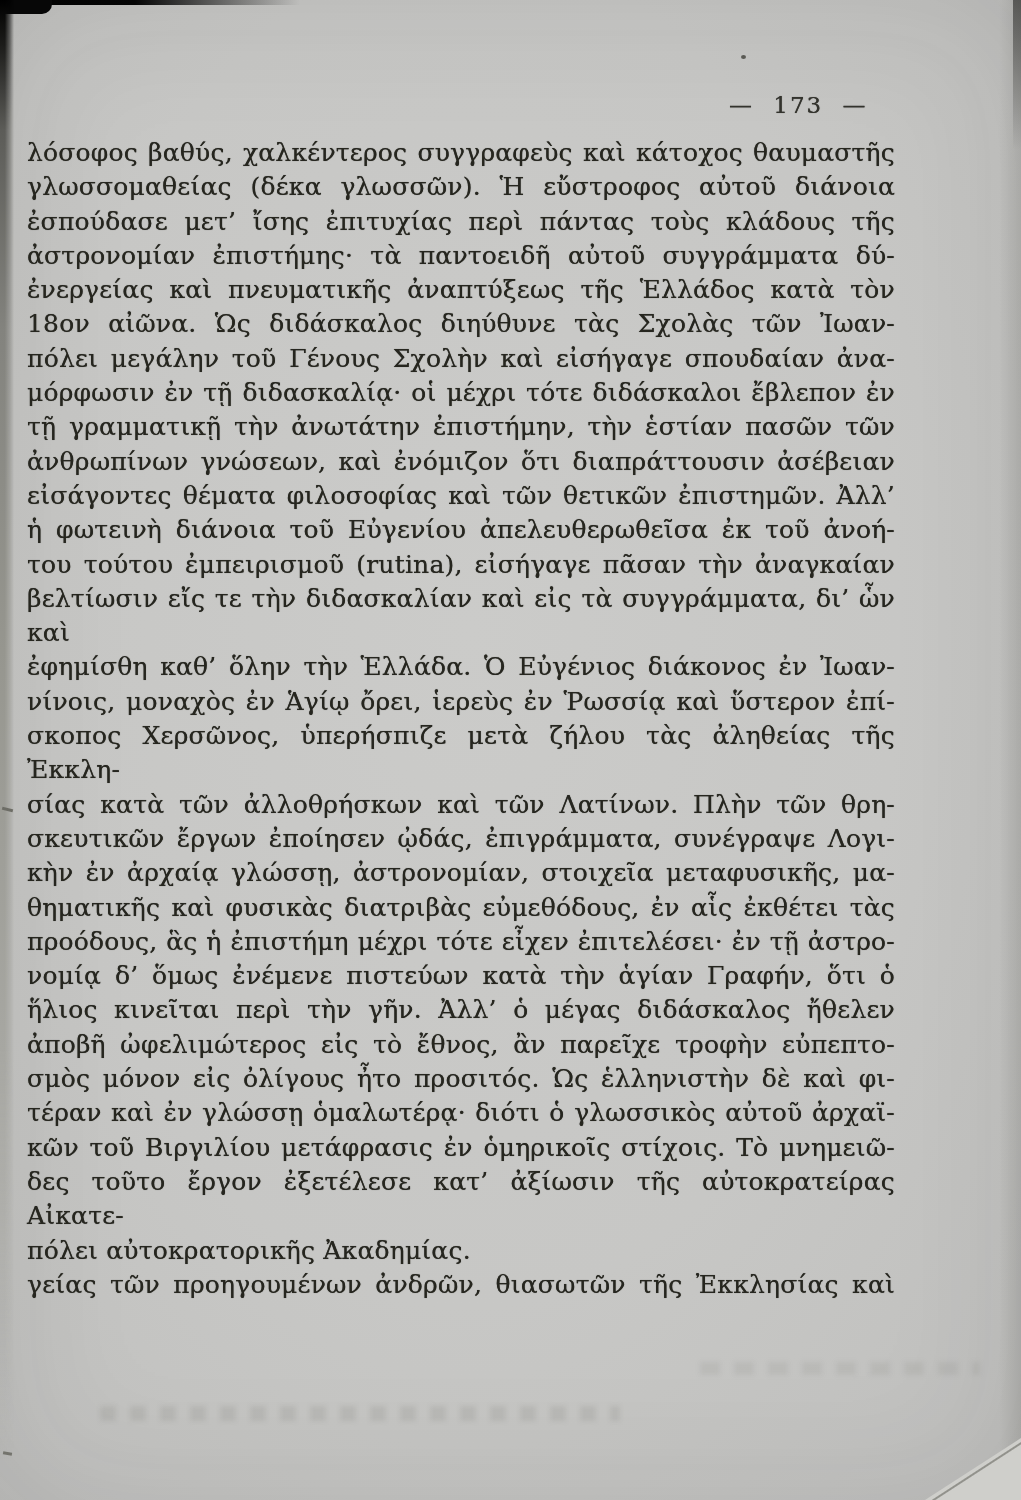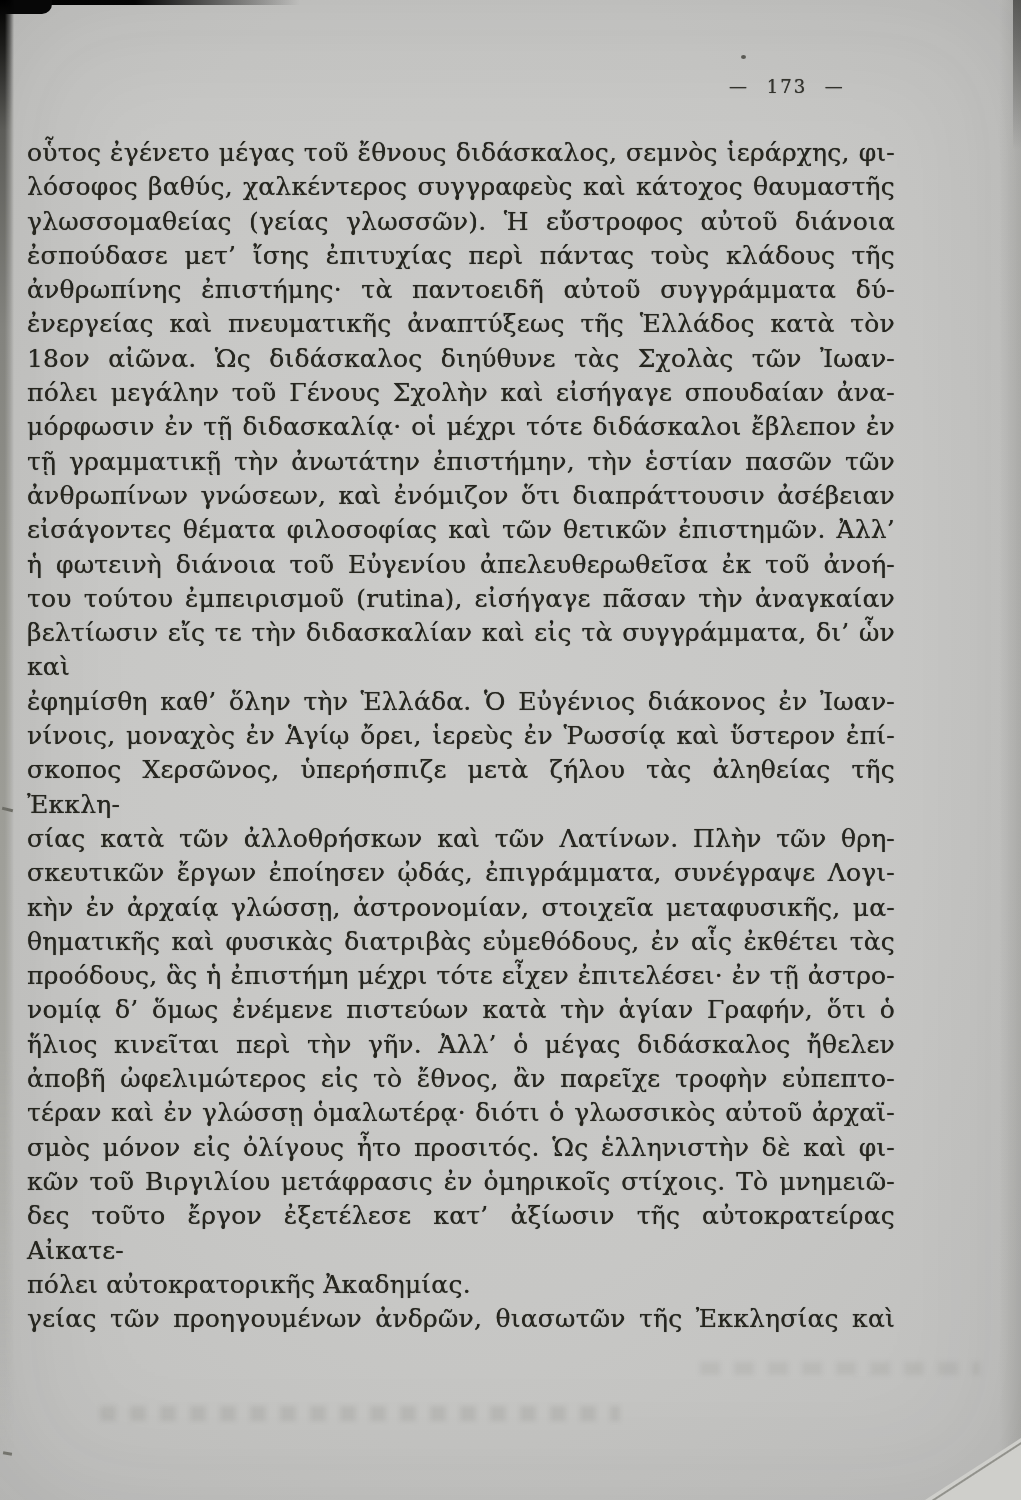--- a/index.html
+++ b/index.html
@@ -63,22 +63,22 @@
     background:repeating-linear-gradient(90deg,rgba(118,118,110,.16) 0 16px,rgba(118,118,110,0) 16px 30px);
     filter:blur(2.4px);
   }
   .ghost-2{
     position:absolute;left:700px;top:1362px;width:280px;height:13px;
     background:repeating-linear-gradient(90deg,rgba(118,118,110,.12) 0 20px,rgba(118,118,110,0) 20px 34px);
     filter:blur(2.6px);
   }
   
   .page-header{
-    position:absolute;left:729px;top:76px;
-    font-size:18px;letter-spacing:2px;word-spacing:10px;
+    position:absolute;left:729px;top:92px;
+    font-size:23px;letter-spacing:2px;word-spacing:10px;
     color:#33332d;
     text-shadow:0 0 .7px rgba(40,40,35,.85);
     text-align:right;
   }
   .text-block{
     position:absolute;left:27px;top:136px;width:868px;
     font-size:25px;line-height:34.3px;letter-spacing:.2px;
     text-shadow:0 0 .7px rgba(35,35,30,.85);
   }
   .line{
@@ -104,25 +104,24 @@
   <div class="fold-line"></div>
   <div class="ink-dot"></div>
   <div class="margin-mark-1"></div>
   <div class="margin-mark-2"></div>
   <div class="ghost-1"></div>
   <div class="ghost-2"></div>
 
   <div class="page-header">— 173 —</div>
 
   <div class="text-block">
-    <div class="line">οὗτος ἐγένετο μέγας τοῦ ἔθνους διδάσκαλος, σεμνὸς ἱεράρχης, φι-</div>
     <div class="line">λόσοφος βαθύς, χαλκέντερος συγγραφεὺς καὶ κάτοχος θαυμαστῆς</div>
-    <div class="line">γλωσσομαθείας (γείας γλωσσῶν). Ἡ εὔστροφος αὐτοῦ διάνοια</div>
+    <div class="line">γλωσσομαθείας (δέκα γλωσσῶν). Ἡ εὔστροφος αὐτοῦ διάνοια</div>
     <div class="line">ἐσπούδασε μετ’ ἴσης ἐπιτυχίας περὶ πάντας τοὺς κλάδους τῆς</div>
-    <div class="line">ἀνθρωπίνης ἐπιστήμης· τὰ παντοειδῆ αὐτοῦ συγγράμματα δύ-</div>
+    <div class="line">ἀστρονομίαν ἐπιστήμης· τὰ παντοειδῆ αὐτοῦ συγγράμματα δύ-</div>
     <div class="line">ἐνεργείας καὶ πνευματικῆς ἀναπτύξεως τῆς Ἑλλάδος κατὰ τὸν</div>
     <div class="line">18ον αἰῶνα. Ὡς διδάσκαλος διηύθυνε τὰς Σχολὰς τῶν Ἰωαν-</div>
     <div class="line">πόλει μεγάλην τοῦ Γένους Σχολὴν καὶ εἰσήγαγε σπουδαίαν ἀνα-</div>
     <div class="line">μόρφωσιν ἐν τῇ διδασκαλίᾳ· οἱ μέχρι τότε διδάσκαλοι ἔβλεπον ἐν</div>
     <div class="line">τῇ γραμματικῇ τὴν ἀνωτάτην ἐπιστήμην, τὴν ἑστίαν πασῶν τῶν</div>
     <div class="line">ἀνθρωπίνων γνώσεων, καὶ ἐνόμιζον ὅτι διαπράττουσιν ἀσέβειαν</div>
     <div class="line">εἰσάγοντες θέματα φιλοσοφίας καὶ τῶν θετικῶν ἐπιστημῶν. Ἀλλ’</div>
     <div class="line">ἡ φωτεινὴ διάνοια τοῦ Εὐγενίου ἀπελευθερωθεῖσα ἐκ τοῦ ἀνοή-</div>
     <div class="line">του τούτου ἐμπειρισμοῦ (rutina), εἰσήγαγε πᾶσαν τὴν ἀναγκαίαν</div>
     <div class="line">βελτίωσιν εἴς τε τὴν διδασκαλίαν καὶ εἰς τὰ συγγράμματα, δι’ ὧν καὶ</div>
@@ -130,22 +129,22 @@
     <div class="line">νίνοις, μοναχὸς ἐν Ἁγίῳ ὄρει, ἱερεὺς ἐν Ῥωσσίᾳ καὶ ὕστερον ἐπί-</div>
     <div class="line">σκοπος Χερσῶνος, ὑπερήσπιζε μετὰ ζήλου τὰς ἀληθείας τῆς Ἐκκλη-</div>
     <div class="line">σίας κατὰ τῶν ἀλλοθρήσκων καὶ τῶν Λατίνων. Πλὴν τῶν θρη-</div>
     <div class="line">σκευτικῶν ἔργων ἐποίησεν ᾠδάς, ἐπιγράμματα, συνέγραψε Λογι-</div>
     <div class="line">κὴν ἐν ἀρχαίᾳ γλώσσῃ, ἀστρονομίαν, στοιχεῖα μεταφυσικῆς, μα-</div>
     <div class="line">θηματικῆς καὶ φυσικὰς διατριβὰς εὐμεθόδους, ἐν αἷς ἐκθέτει τὰς</div>
     <div class="line">προόδους, ἃς ἡ ἐπιστήμη μέχρι τότε εἶχεν ἐπιτελέσει· ἐν τῇ ἀστρο-</div>
     <div class="line">νομίᾳ δ’ ὅμως ἐνέμενε πιστεύων κατὰ τὴν ἁγίαν Γραφήν, ὅτι ὁ</div>
     <div class="line">ἥλιος κινεῖται περὶ τὴν γῆν. Ἀλλ’ ὁ μέγας διδάσκαλος ἤθελεν</div>
     <div class="line">ἀποβῆ ὠφελιμώτερος εἰς τὸ ἔθνος, ἂν παρεῖχε τροφὴν εὐπεπτο-</div>
+    <div class="line">σμὸς μόνον εἰς ὀλίγους ἦτο προσιτός. Ὡς ἑλληνιστὴν δὲ καὶ φι-</div>
     <div class="line">τέραν καὶ ἐν γλώσσῃ ὁμαλωτέρᾳ· διότι ὁ γλωσσικὸς αὐτοῦ ἀρχαϊ-</div>
-    <div class="line">σμὸς μόνον εἰς ὀλίγους ἦτο προσιτός. Ὡς ἑλληνιστὴν δὲ καὶ φι-</div>
     <div class="line">κῶν τοῦ Βιργιλίου μετάφρασις ἐν ὁμηρικοῖς στίχοις. Τὸ μνημειῶ-</div>
     <div class="line">δες τοῦτο ἔργον ἐξετέλεσε κατ’ ἀξίωσιν τῆς αὐτοκρατείρας Αἰκατε-</div>
     <div class="line plain">πόλει αὐτοκρατορικῆς Ἀκαδημίας.</div>
     <div class="line">γείας τῶν προηγουμένων ἀνδρῶν, θιασωτῶν τῆς Ἐκκλησίας καὶ</div>
 
   </div>
 
 </div>
 
 </body></html>

